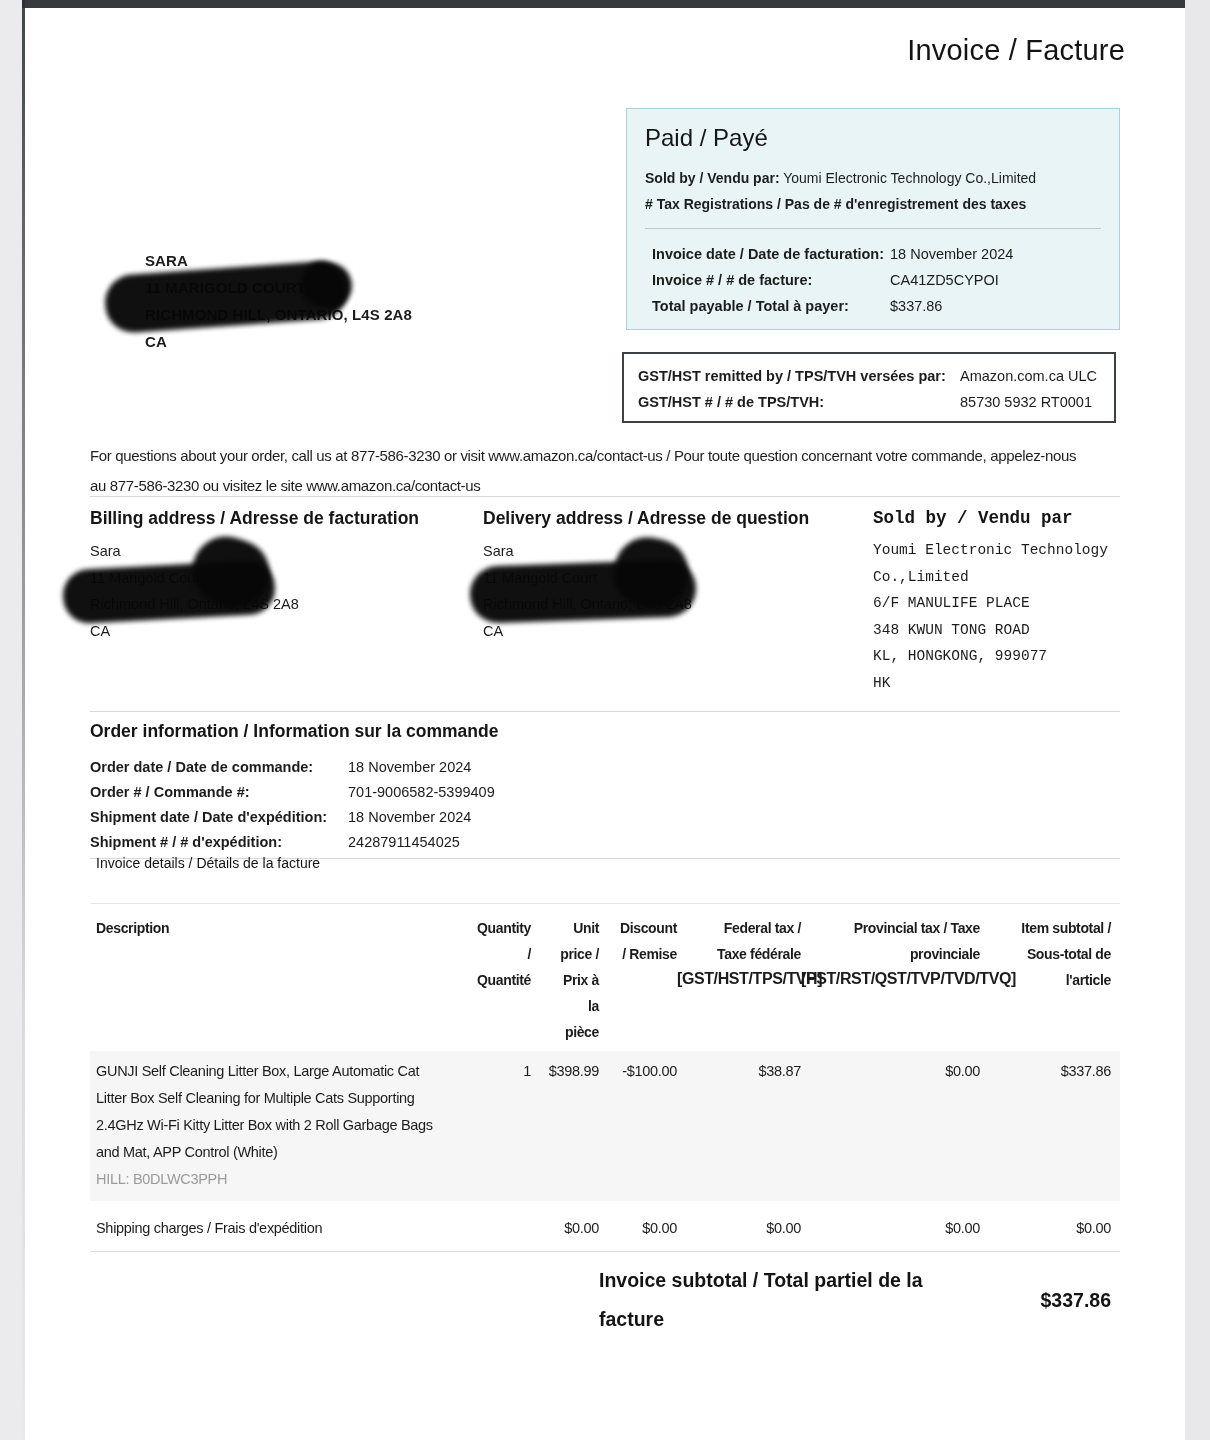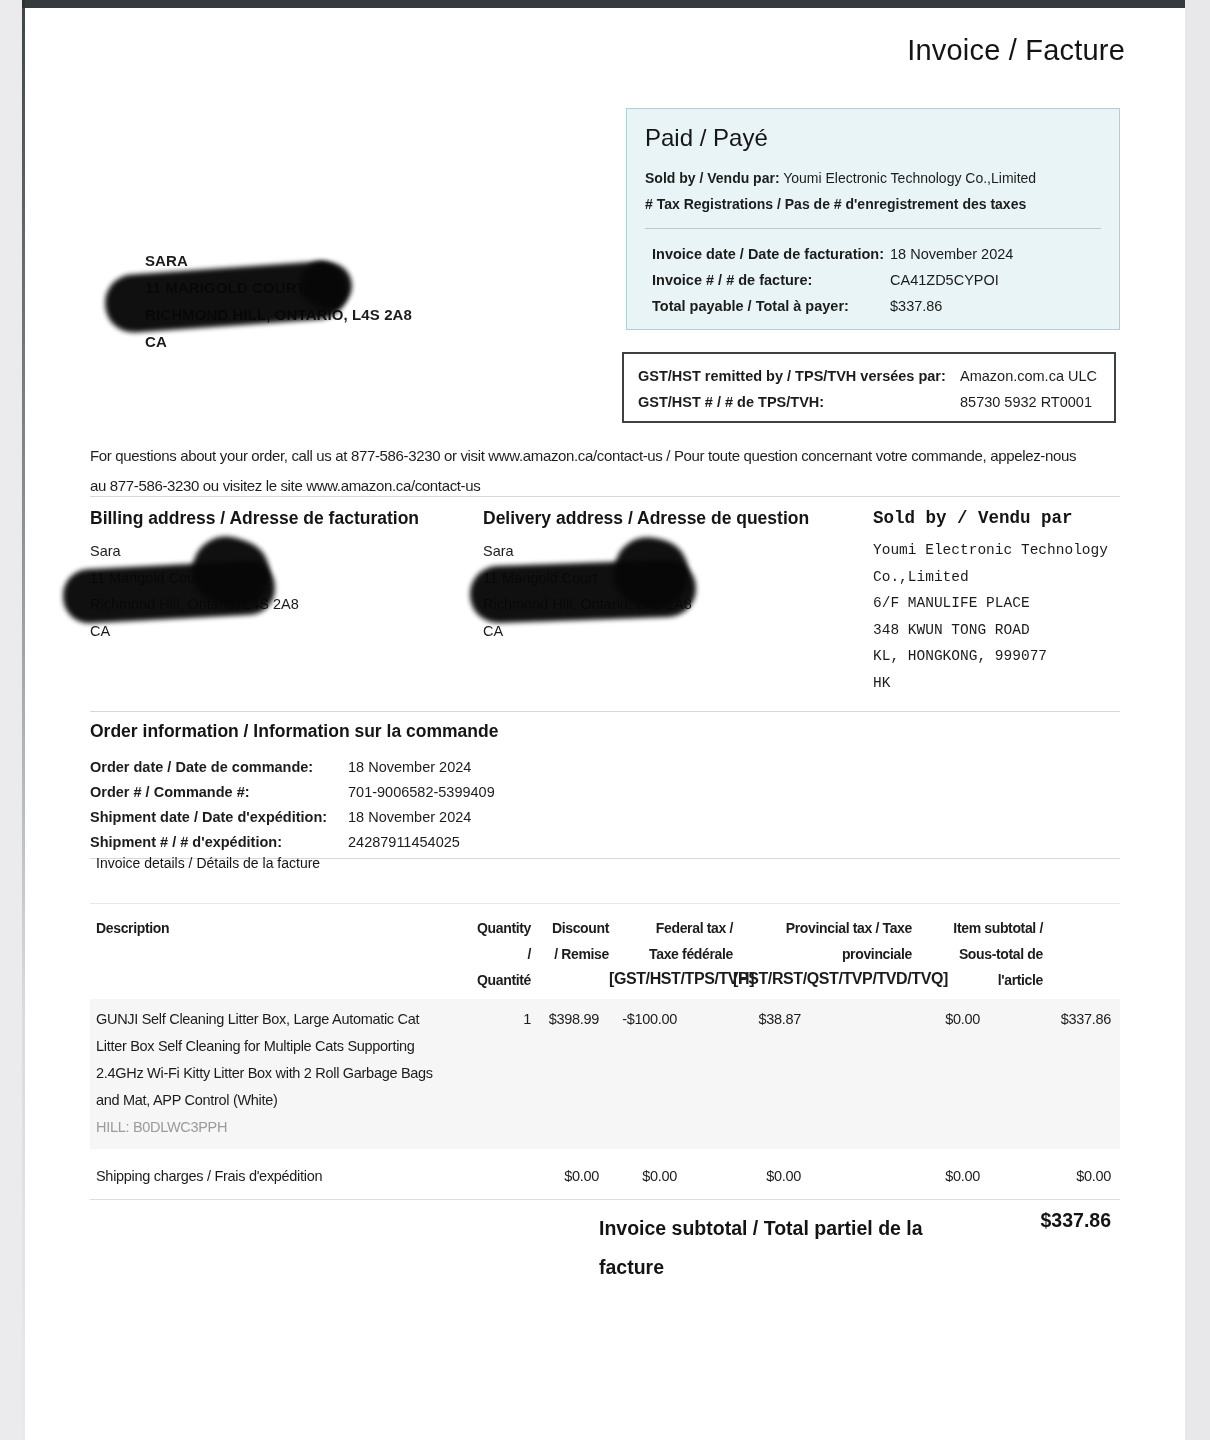--- a/index.html
+++ b/index.html
@@ -81,21 +81,21 @@
   .c1,.c2,.c3,.c4,.c5,.c6 { text-align:right; }
   .thead .cell { font-size:14px; font-weight:bold; line-height:26px; white-space:pre-line; letter-spacing:-0.35px; }
   .thead .sub { font-size:16px; font-weight:bold; letter-spacing:-0.4px; line-height:24px;text-align:center; }
   .item-row { background:#f6f6f6; margin-top:6px; padding-top:7px; padding-bottom:8px; }
   .item-row .cell, .ship-row .cell { font-size:14.5px; line-height:27px; letter-spacing:-0.3px; }
   .desc-text { color:#1c1c1c; }
   .asin { color:#9b9b9b; }
   .ship-row { margin-top:6px; padding-top:8px; padding-bottom:8px; }
   .d5 { position:static; margin-top:1px; border-top:1px solid #dcdcdc; width:100%; }
 
-  .total-row { display:flex; align-items:flex-start; margin-top:9px; padding-right:9px;gap:21px; }
+  .total-row { display:flex; align-items:center; margin-top:9px; padding-right:9px;gap:21px; }
   .total-label { margin-left:509px; width:392px; font-size:19.5px; font-weight:bold; line-height:39px; color:#141414; }
   .total-amount { margin-left:auto; font-size:19.5px; font-weight:bold; color:#141414; }
 
   
   .blob { position:absolute; background:#070707; filter:blur(2.5px); opacity:0.96; }
   .blob-a  { left:83px;  top:268px; width:242px; height:58px; border-radius:28px; transform:rotate(-4deg); }
   .blob-a2 { left:278px; top:262px; width:52px;  height:46px; border-radius:24px; transform:rotate(14deg); }
   .blob-b  { left:41px;  top:565px; width:212px; height:54px; border-radius:26px; transform:rotate(-3deg); }
   .blob-b2 { left:170px; top:538px; width:78px;  height:68px; border-radius:34px; transform:rotate(18deg); }
   .blob-c  { left:448px; top:563px; width:226px; height:57px; border-radius:28px; transform:rotate(-2deg); }
@@ -208,20 +208,25 @@
 
   <div class="inv-heading">Invoice details / Détails de la facture</div>
   <div class="divider d4"></div>
 
   <div class="table">
     <div class="trow thead">
       <div class="cell c0">Description</div>
       <div class="cell c1">Quantity
 /
 Quantité</div>
+      <div class="cell c2">Unit
+price /
+Prix à
+la
+pièce</div>
       <div class="cell c3">Discount
 / Remise</div>
       <div class="c4">
         <div class="cell" style="width:100%">Federal tax /
 Taxe fédérale</div>
         <div class="sub">[GST/HST/TPS/TVH]</div>
       </div>
       <div class="c5">
         <div class="cell" style="width:100%">Provincial tax / Taxe
 provinciale</div>

